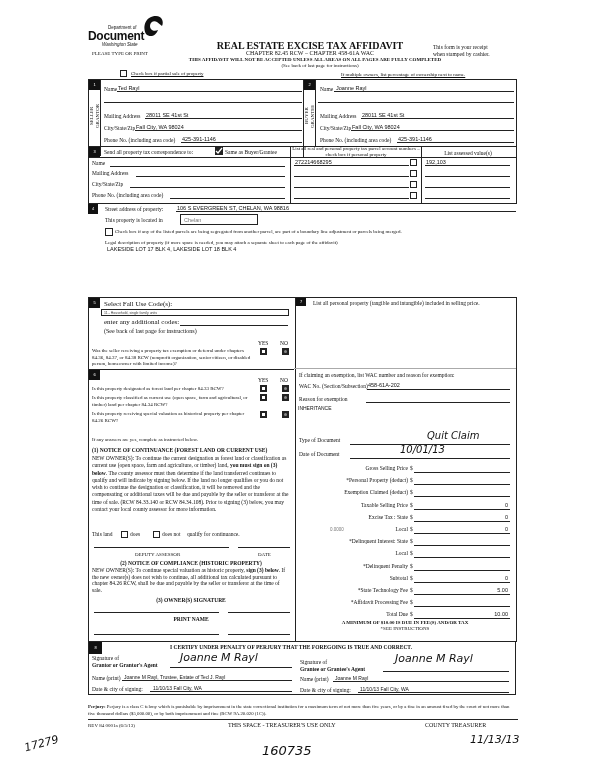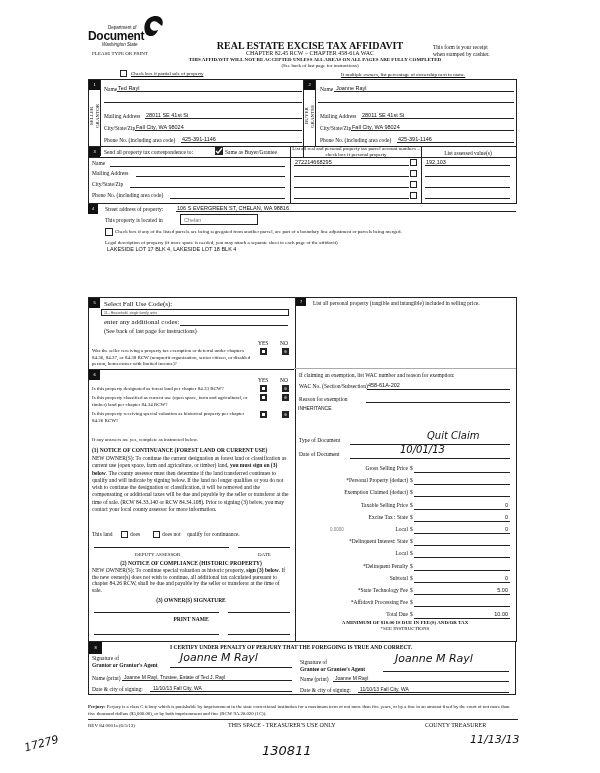--- a/index.html
+++ b/index.html
@@ -323,14 +323,14 @@
 <div class="line" style="left:358px;top:692px;width:151px;"></div>
 
 <div class="abs" style="left:88px;top:704px;width:430px;font-size:4.8px;line-height:6.5px;">
   <span class="b">Perjury:</span><span> Perjury is a class C felony which is punishable by imprisonment in the state correctional institution for a maximum term of not more than five years, or by a fine in an amount fixed by the court of not more than five thousand dollars ($5,000.00), or by both imprisonment and fine (RCW 9A.20.020 (1C)).</span>
 </div>
 <div class="abs" style="left:88px;top:719px;width:430px;border-top:0.8px solid #222;"></div>
 <div class="abs f5" style="left:88px;top:723px;">REV 84 0001a (6/5/13)</div>
 <div class="abs f6" style="left:228px;top:722px;">THIS SPACE - TREASURER'S USE ONLY</div>
 <div class="abs f6" style="left:425px;top:722px;">COUNTY TREASURER</div>
 <div class="abs hand" style="left:24px;top:737px;font-size:11px;transform:rotate(-15deg);">17279</div>
-<div class="abs hand" style="left:262px;top:743px;font-size:13px;">130811</div>
+<div class="abs hand" style="left:262px;top:743px;font-size:13px;">160735</div>
 <div class="abs hand" style="left:470px;top:733px;font-size:11px;">11/13/13</div>
 
 </body></html>

